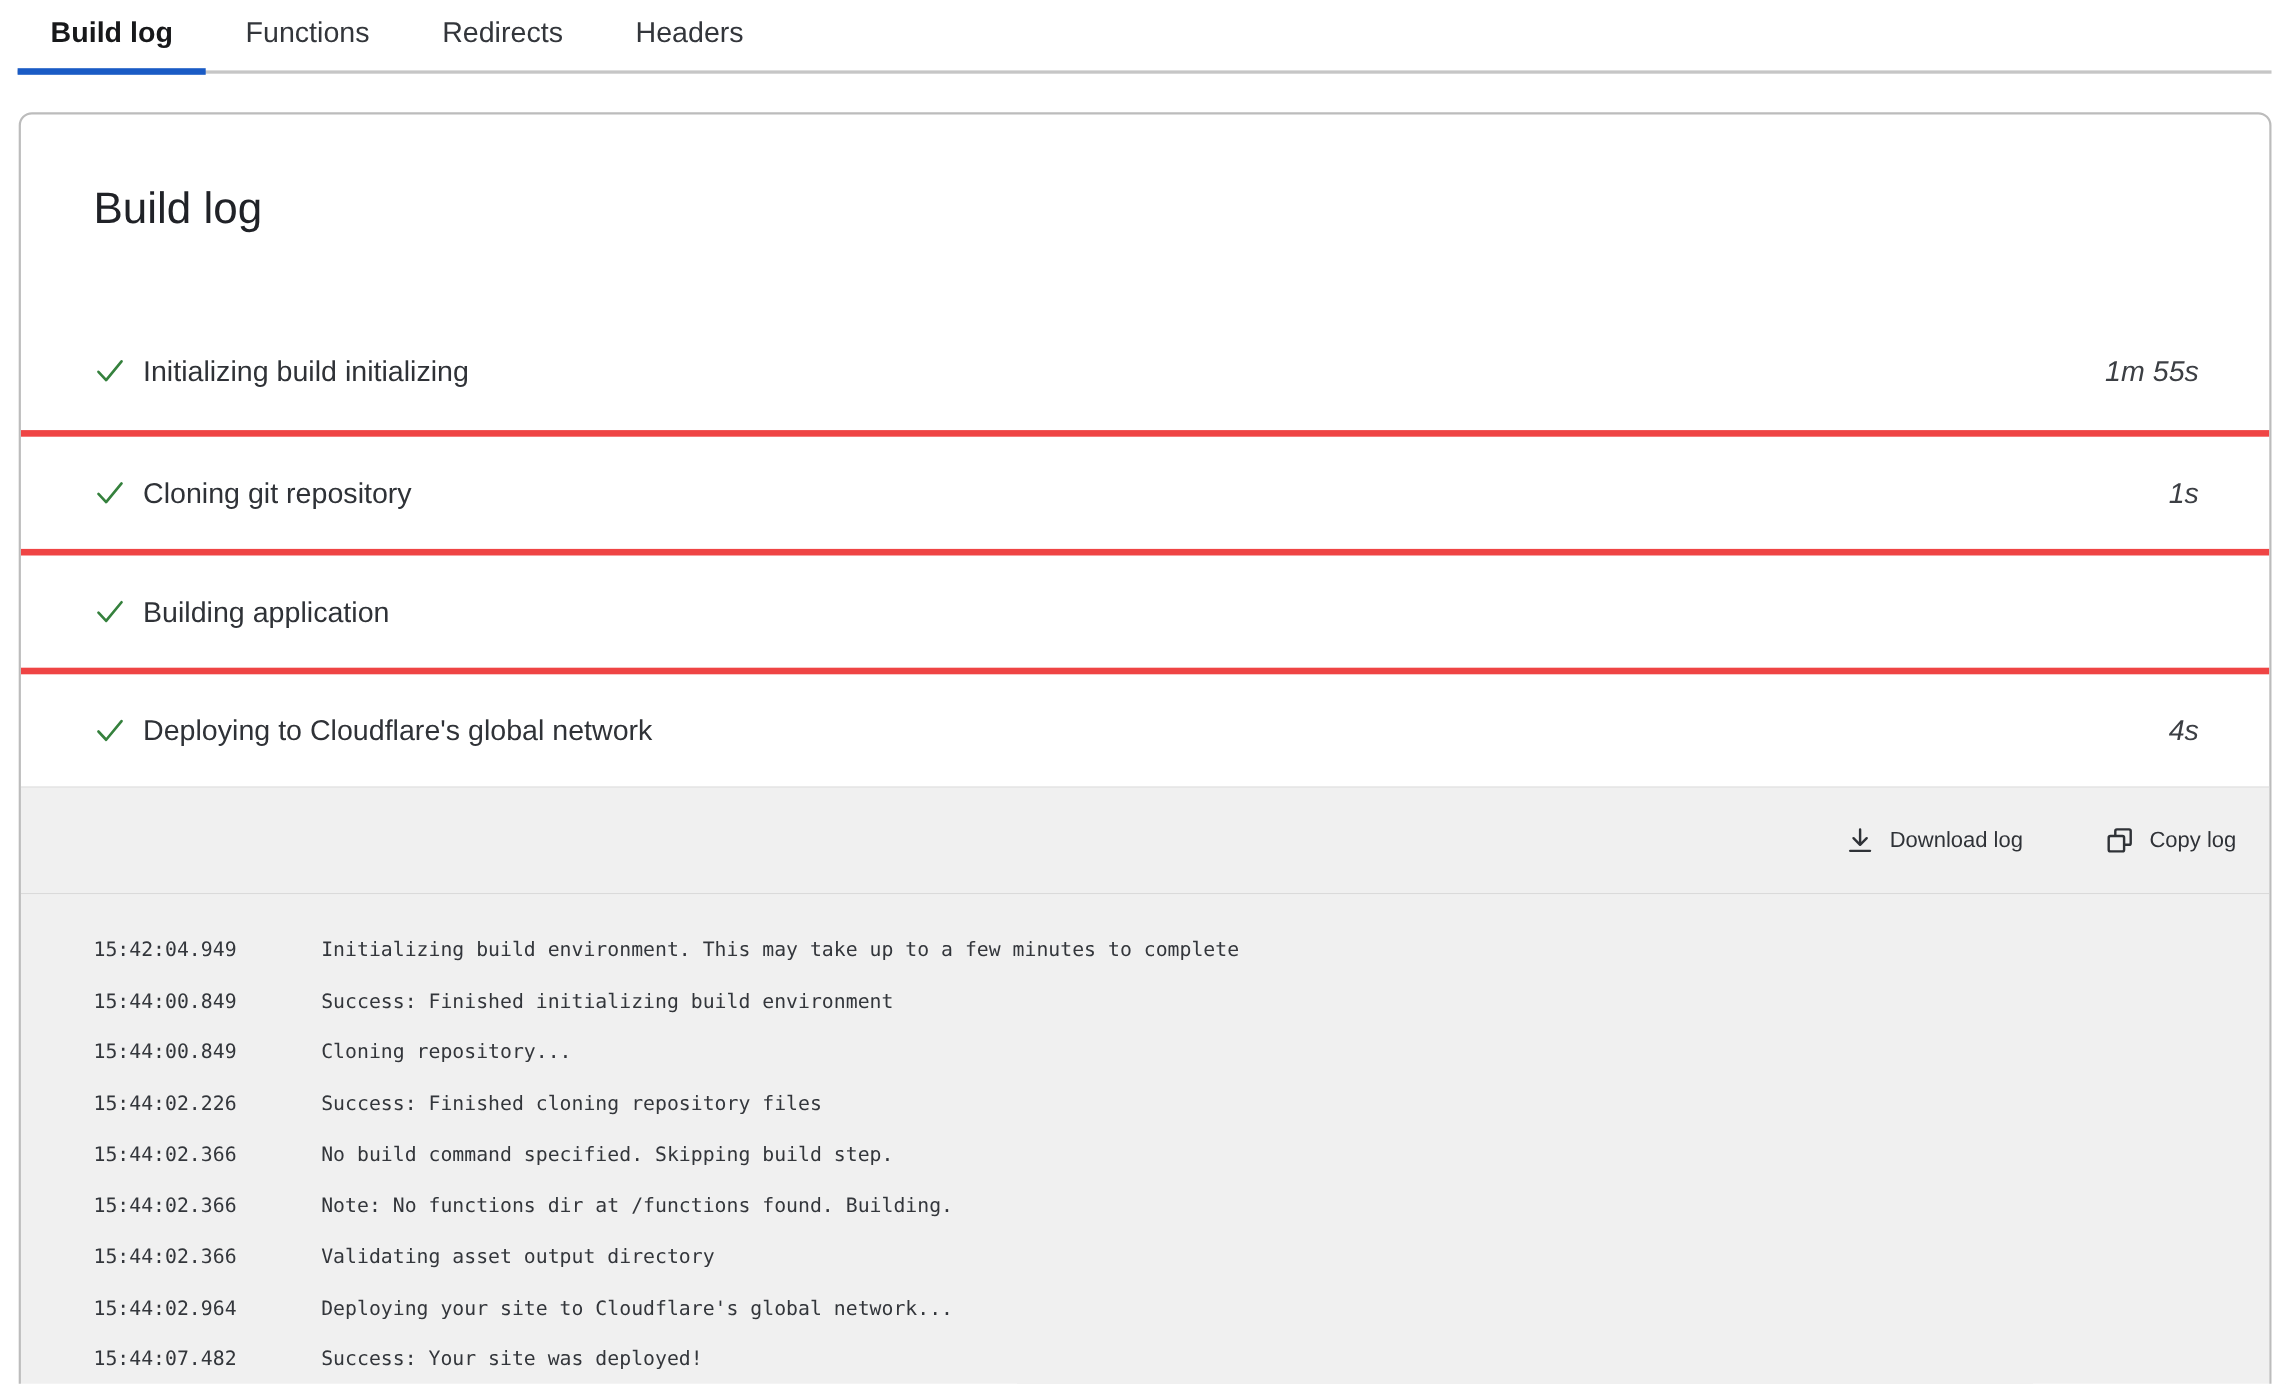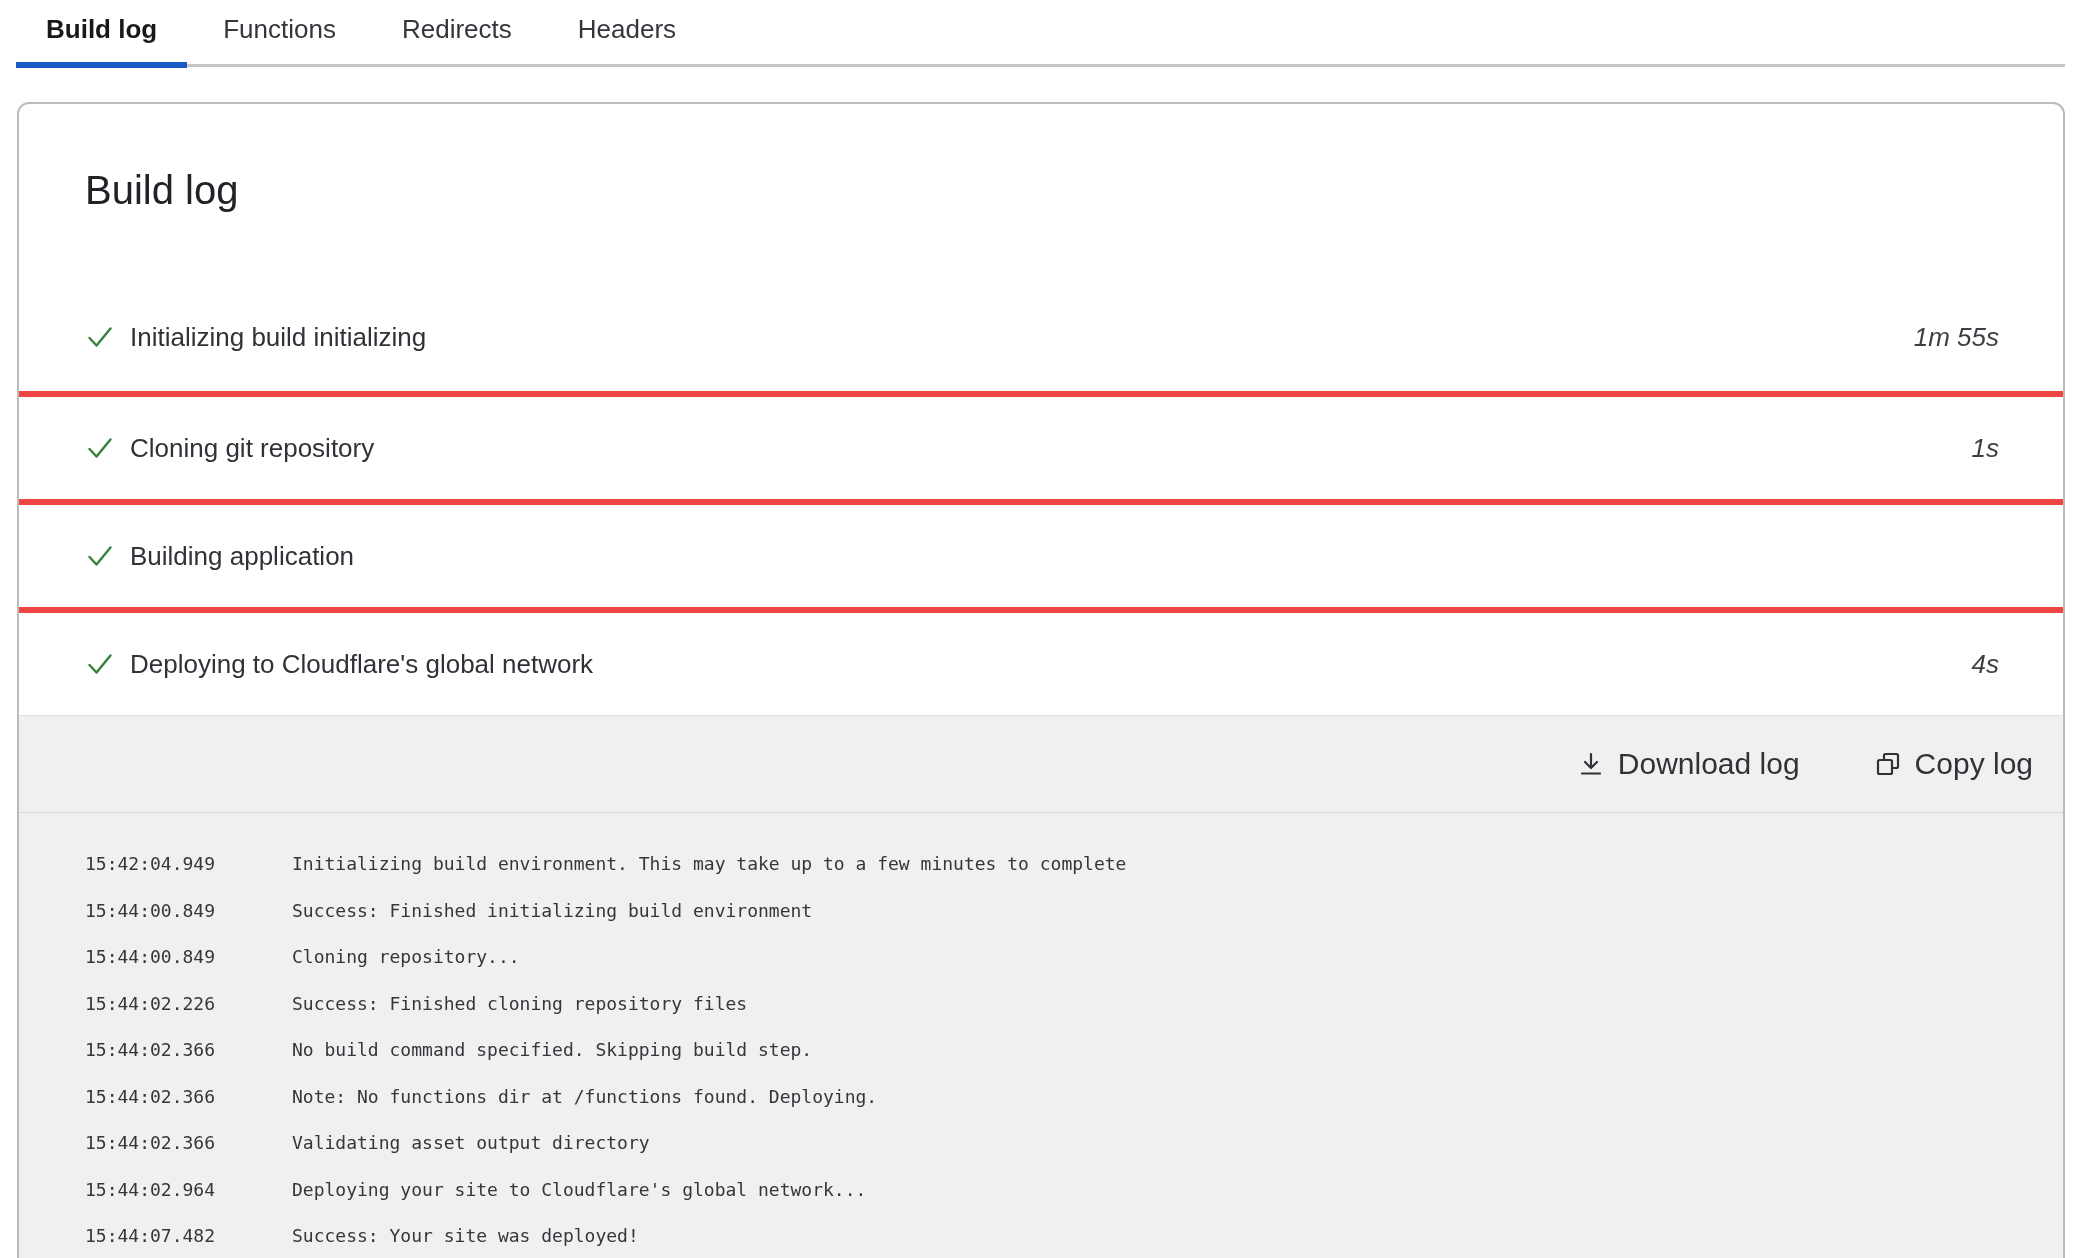--- a/index.html
+++ b/index.html
@@ -27,21 +27,21 @@
   .step + .step { border-top:6px solid #ef4444; }
   .step-check { width:30px; height:30px; margin-right:15px; flex-shrink:0; }
   .step-label { font-size:26px; color:#2f3237; }
   .step-duration { margin-left:auto; font-size:26px; color:#3c3f44;font-style:italic; }
 
   
   .toolbar { height:98px; background:#f0f0f0; border-top:1px solid #e0e0e0;
              border-bottom:1px solid #d5d5d5; display:flex;
              justify-content:flex-end; align-items:center; gap:74px;
              padding-right:30px; }
-  .toolbar-btn { display:flex; align-items:center; gap:13px; font-size:30px;
+  .toolbar-btn { display:flex; align-items:center; gap:13px; font-size:20px;
                  color:#2f3237; cursor:pointer; background:none; border:none;
                  font-family:"Liberation Sans", sans-serif; }
   .toolbar-btn svg { width:28px; height:28px; }
 
   
   .log { background:#f0f0f0; padding:28px 20px 20px 66px; height:100%; }
   .log-line { display:flex; font-family:"DejaVu Sans Mono", monospace;
               font-size:18px; line-height:46.5px; color:#33363b;
               white-space:nowrap; }
   .log-time { width:207px; flex-shrink:0; }
@@ -129,21 +129,21 @@
     <div class="log-line">
       <span class="log-time">15:44:02.226</span>
       <span class="log-msg">Success: Finished cloning repository files</span>
     </div>
     <div class="log-line">
       <span class="log-time">15:44:02.366</span>
       <span class="log-msg">No build command specified. Skipping build step.</span>
     </div>
     <div class="log-line">
       <span class="log-time">15:44:02.366</span>
-      <span class="log-msg">Note: No functions dir at /functions found. Deploying.</span>
+      <span class="log-msg">Note: No functions dir at /functions found. Building.</span>
     </div>
     <div class="log-line">
       <span class="log-time">15:44:02.366</span>
       <span class="log-msg">Validating asset output directory</span>
     </div>
     <div class="log-line">
       <span class="log-time">15:44:02.964</span>
       <span class="log-msg">Deploying your site to Cloudflare's global network...</span>
     </div>
     <div class="log-line">

